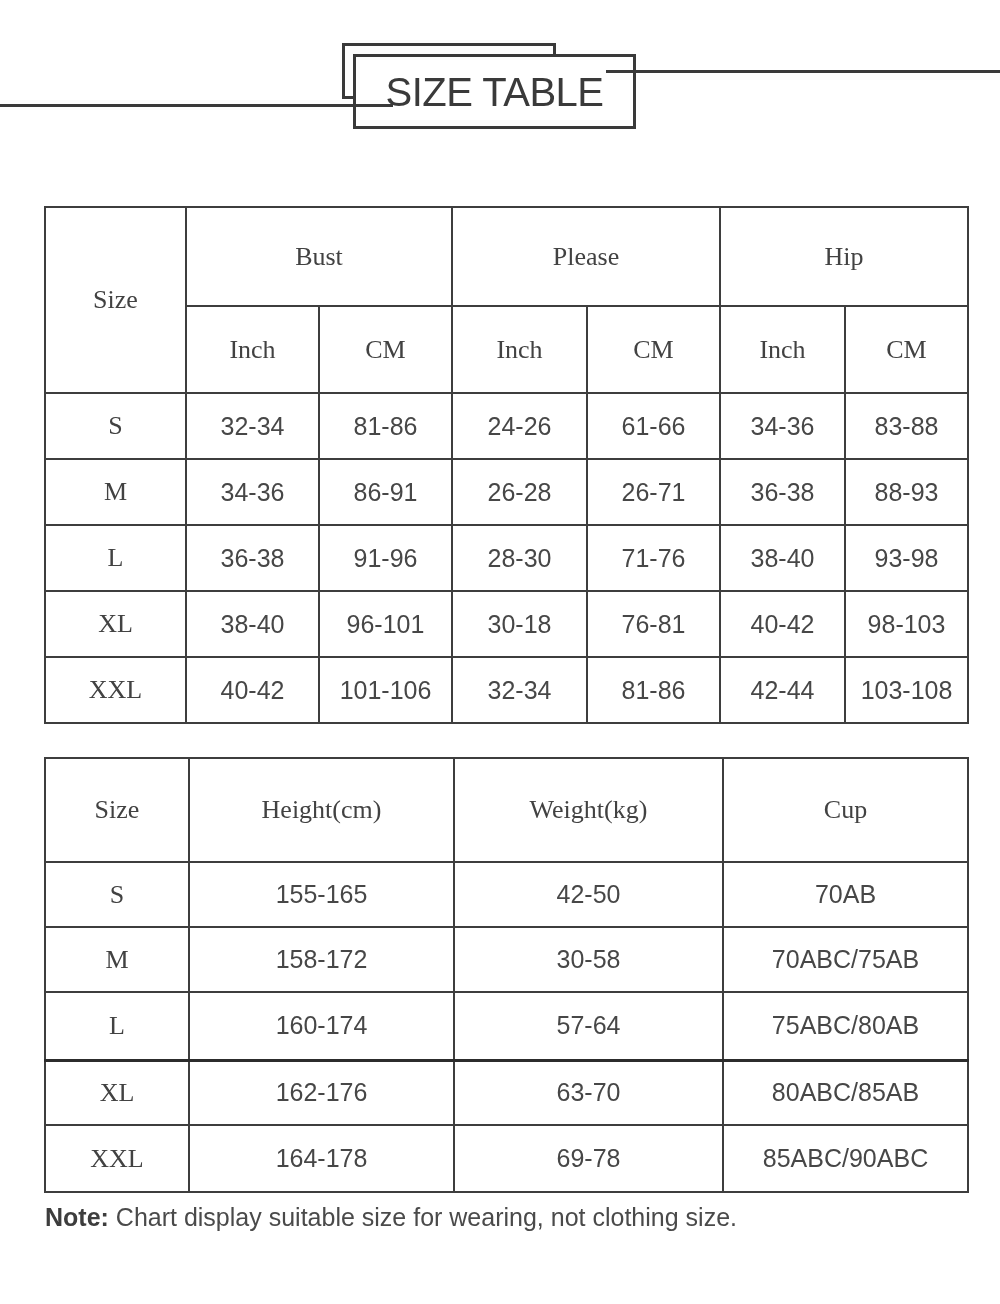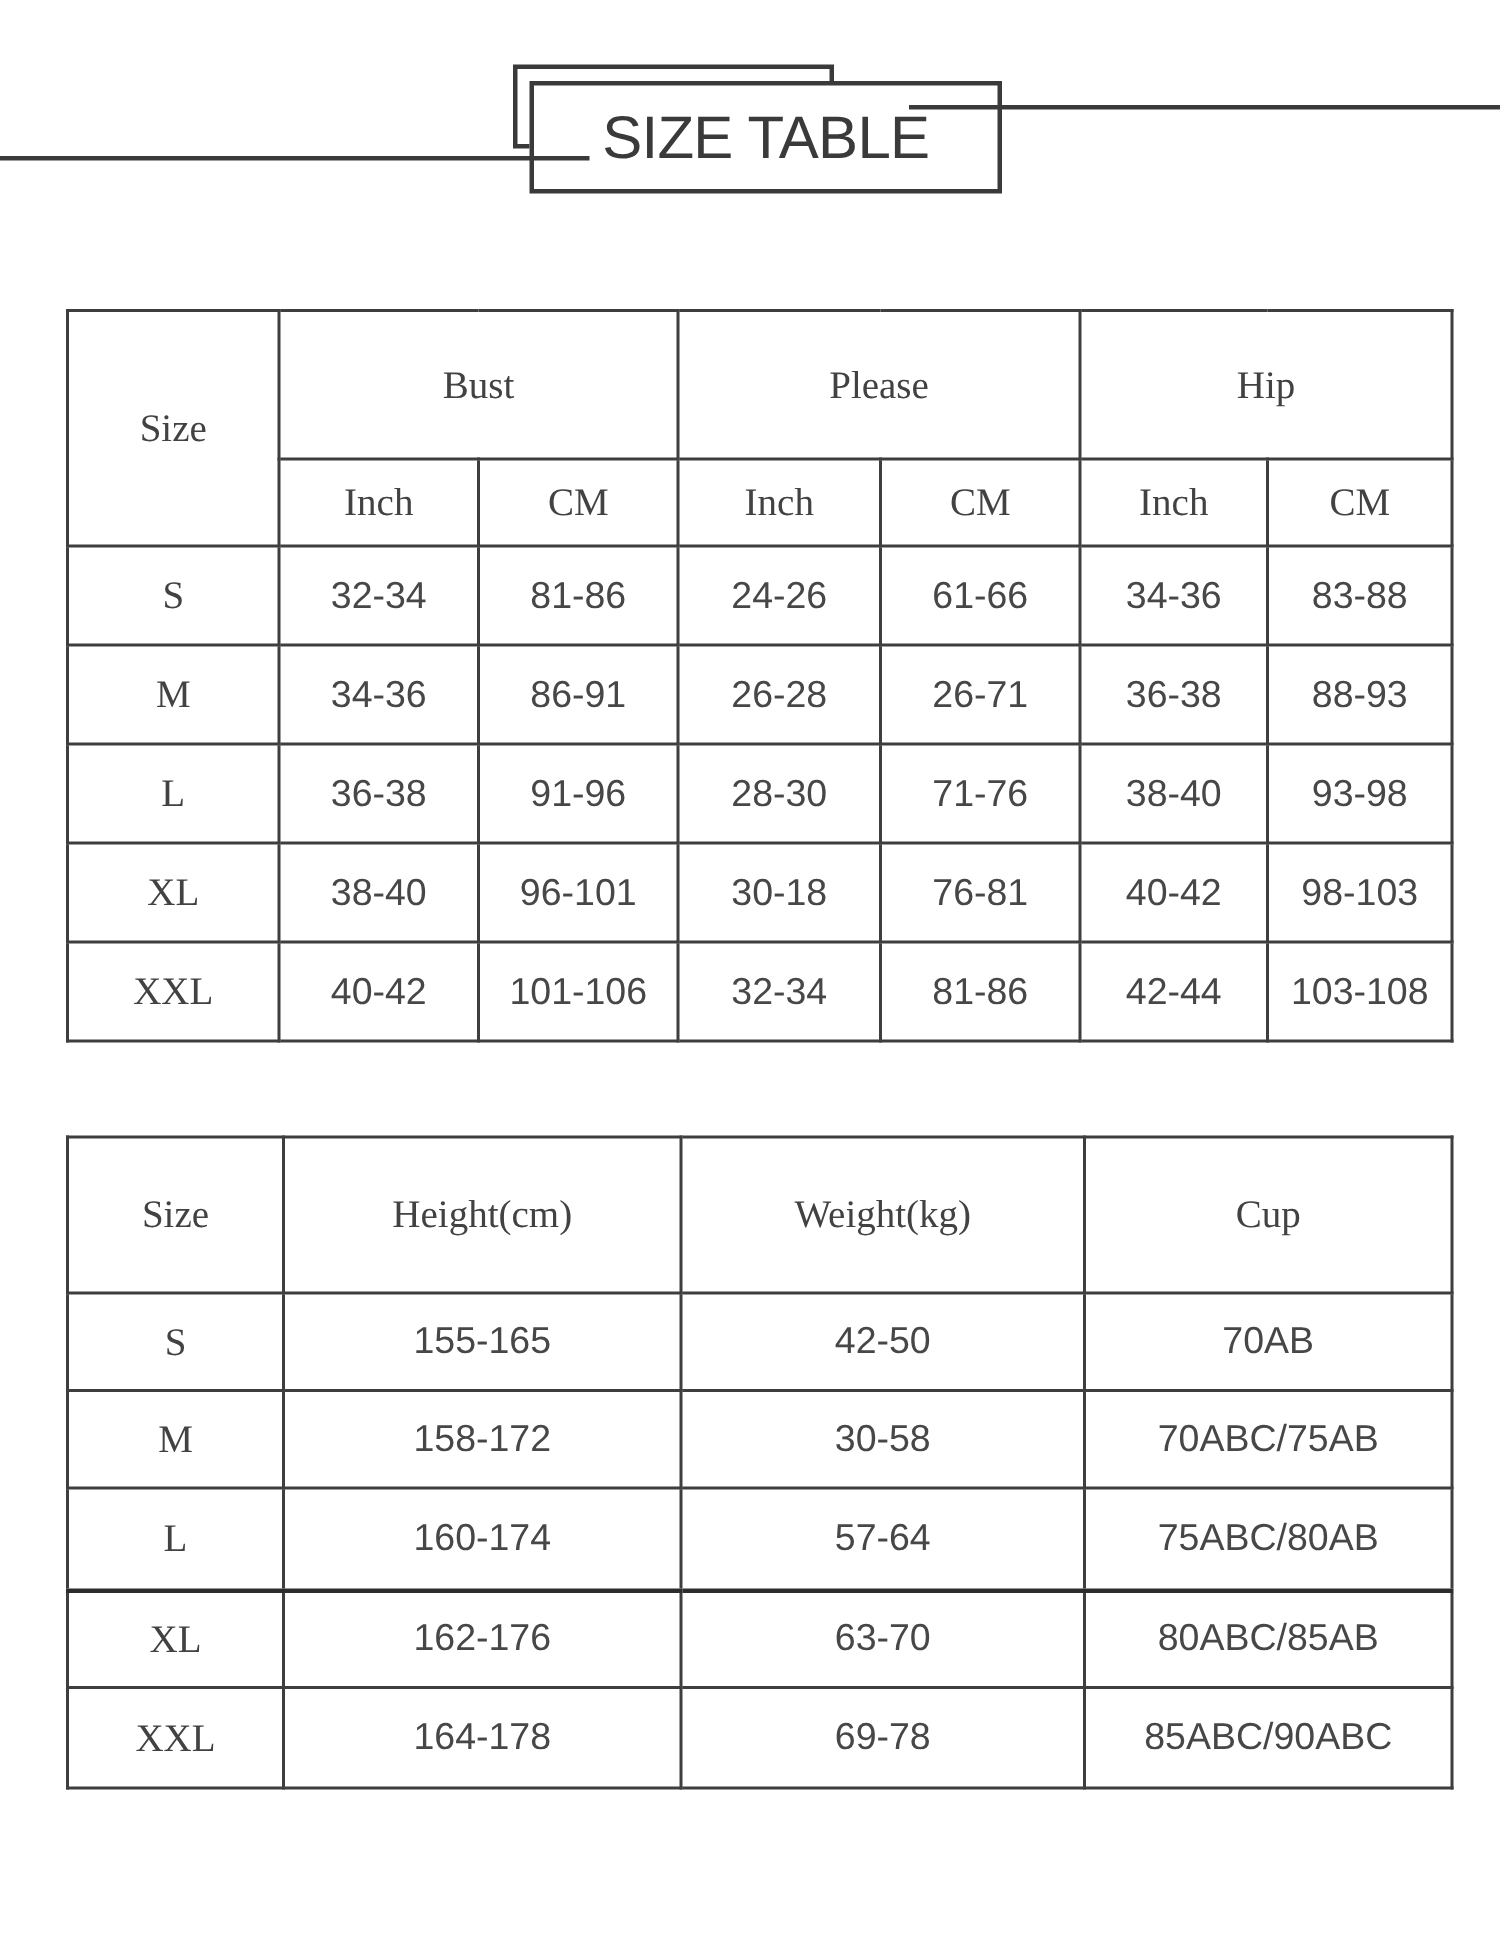--- a/index.html
+++ b/index.html
@@ -10,42 +10,42 @@
     background:#ffffff; overflow:hidden;
     color:#4a4a4a;
   }
 
   
   .back-rect {
     position:absolute; left:342px; top:43px; width:214px; height:56px;
     border:3px solid #3a3a3a; background:#ffffff; z-index:1;
   }
   .front-rect {
-    position:absolute; left:353px; top:54px; width:315px; height:75px;
+    position:absolute; left:353px; top:54px; width:283px; height:75px;
     border:3px solid #3a3a3a; background:#ffffff; z-index:2;
     display:flex; align-items:center; justify-content:center;
   }
   .title {
     font-size:40px; letter-spacing:-0.5px; color:#3a3a3a;
     white-space:nowrap; padding-top:2px;
   }
   .line-left  { position:absolute; left:0;    top:104px; width:393px; height:3px; background:#3a3a3a; z-index:3; }
   .line-right { position:absolute; left:606px; top:70px; width:394px; height:3px; background:#3a3a3a; z-index:3; }
 
   
   table { border-collapse:collapse; table-layout:fixed; background:#ffffff; }
   td {
     border:2px solid #3e3e3e; text-align:center; vertical-align:middle;
     font-size:25px; color:#474747; overflow:hidden; white-space:nowrap;
   }
   td.hdr { font-size:26px; color:#424242;font-family:Liberation Serif, serif; }
 
   .t1 { position:absolute; left:44px; top:206px; width:923px; }
   .t1 tr.r-group { height:99px; }
-  .t1 tr.r-sub   { height:58px; }
+  .t1 tr.r-sub   { height:87px; }
   .t1 tr.r-data  { height:66px; }
 
   .t2 { position:absolute; left:44px; top:757px; width:923px; }
   .t2 tr.r-head { height:104px; }
   .t2 tr.r-data { height:65px; }
   .t2 tr:nth-child(4) { height:68px; }
   .t2 tr:nth-child(6) { height:67px; }
   .t2 tr.thick td { border-top:3px solid #2c2c2c; }
 
   
@@ -181,15 +181,16 @@
     <tr class="r-data">
       <td class="hdr">XXL</td>
       <td>164-178</td>
       <td>69-78</td>
       <td>85ABC/90ABC</td>
     </tr>
   </tbody>
     </table>
 
   <div class="note">
+    <div><span class="note-label">Note:</span><span> Chart display suitable size for wearing, not clothing size.</span></div>
   </div>
 
 </div>
 
 </body></html>

